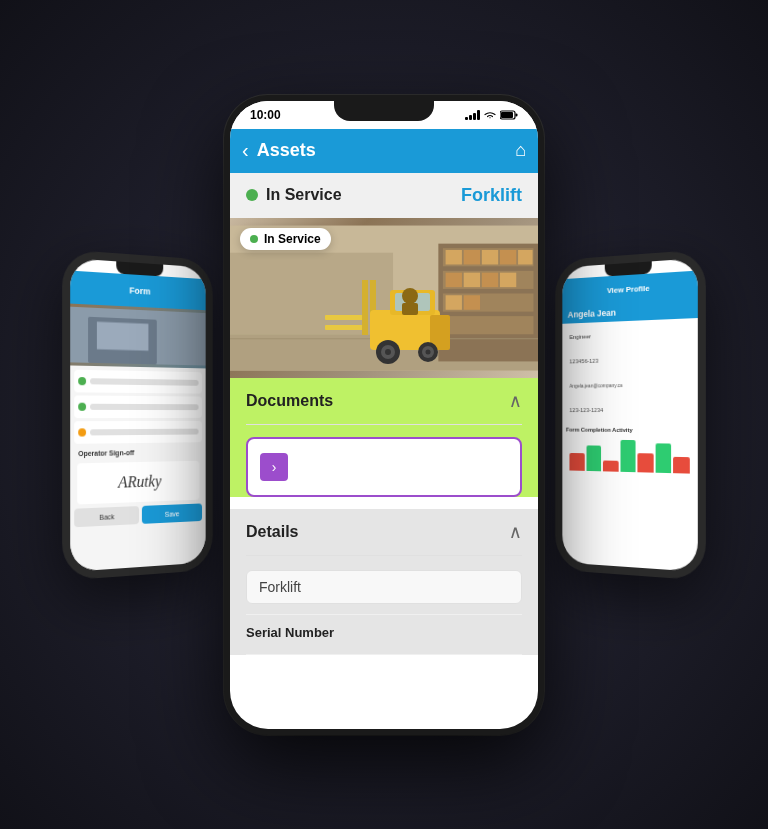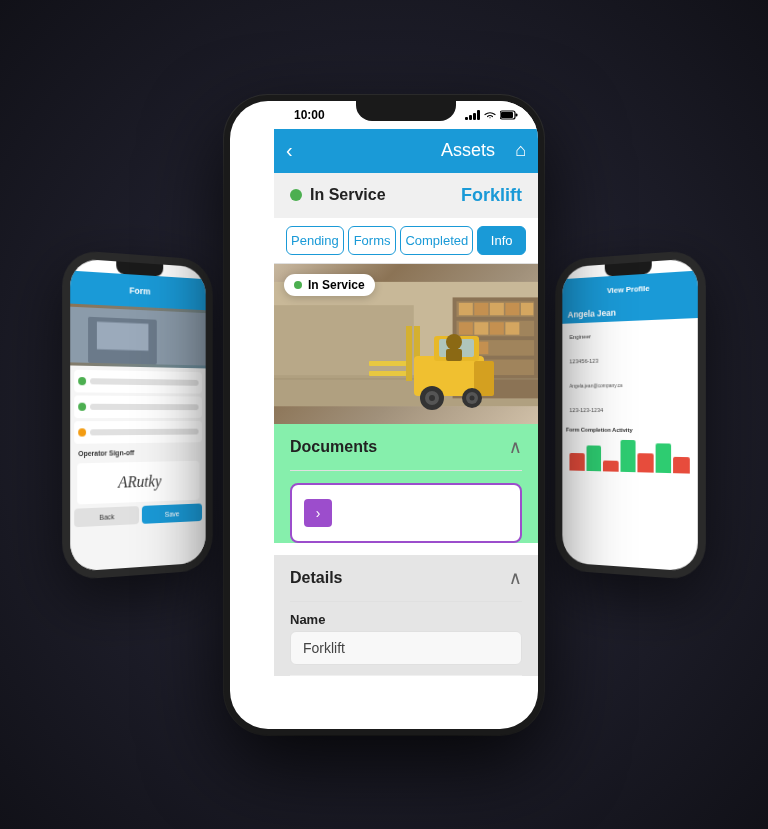--- a/index.html
+++ b/index.html
@@ -128,21 +128,20 @@
       box-shadow: 0 30px 80px rgba(0,0,0,0.8), 0 0 0 1px #333;
       overflow: hidden;
     }
 
     .phone-main-border {
       position: absolute;
       inset: 6px;
       background: white;
       border-radius: 38px;
       overflow: hidden;
-      padding-left: 44px;
     }
 
     
     .status-bar {
       background: white;
       height: 28px;
       display: flex;
       align-items: center;
       justify-content: space-between;
       padding: 0 20px;
@@ -200,23 +199,23 @@
     }
 
     .app-header-back {
       font-size: 20px;
       margin-right: 8px;
       cursor: pointer;
     }
 
     .app-header-title {
       flex: 1;
-      text-align: right;
+      text-align: left;
       font-size: 18px;
-      font-weight: 400;
+      font-weight: 700;
       margin-right: 20px;
     }
 
     .app-header-home {
       font-size: 18px;
     }
 
     
     .asset-status-bar {
       background: #f0f0f0;
@@ -303,21 +302,21 @@
 
     .in-service-dot {
       width: 8px;
       height: 8px;
       border-radius: 50%;
       background: #4CAF50;
     }
 
     
     .section {
-      background: #86efac;
+      background: #bef264;
       padding: 0 16px;
       text-align: right;
     }
 
     .section-header {
       display: flex;
       align-items: center;
       justify-content: space-between;
       padding: 12px 0;
       border-bottom: 1px solid #e0e0e0;
@@ -552,26 +551,20 @@
       <div class="phone-content">
 
         <div class="asset-status-bar">
           <div class="status-badge">
             <div class="status-dot"></div>
             <span class="status-text">In Service</span>
           </div>
           <span class="asset-name">Forklift</span>
         </div>
 
-        <div class="tab-bar">
-          <div class="tab">Pending</div>
-          <div class="tab">Forms</div>
-          <div class="tab">Completed</div>
-          <div class="tab active">Info</div>
-        </div>
 
         <div class="asset-image">
 
           <svg style="position:absolute;top:0;left:0;width:100%;height:100%;" viewBox="0 0 340 160">
 
             <rect width="340" height="160" fill="#c8b898"></rect>
 
             <rect y="120" width="340" height="40" fill="#b0a080"></rect>
 
             <rect x="230" y="20" width="110" height="130" fill="#8B7355"></rect>
@@ -639,22 +632,24 @@
             <div class="doc-arrow">›</div>
           </div>
         </div>
 
         <div class="details-section">
           <div class="section-header">
             <span class="section-title">Details</span>
             <span class="chevron">∧</span>
           </div>
           <div class="detail-row">
-            <div class="detail-label">Name</div>
             <div class="detail-value-box">Forklift</div>
+          </div>
+          <div class="detail-row">
+            <div class="detail-label">Serial Number</div>
           </div>
         </div>
 
       </div>
     </div>
   </div>
 
 </div>
 
 </body></html>

